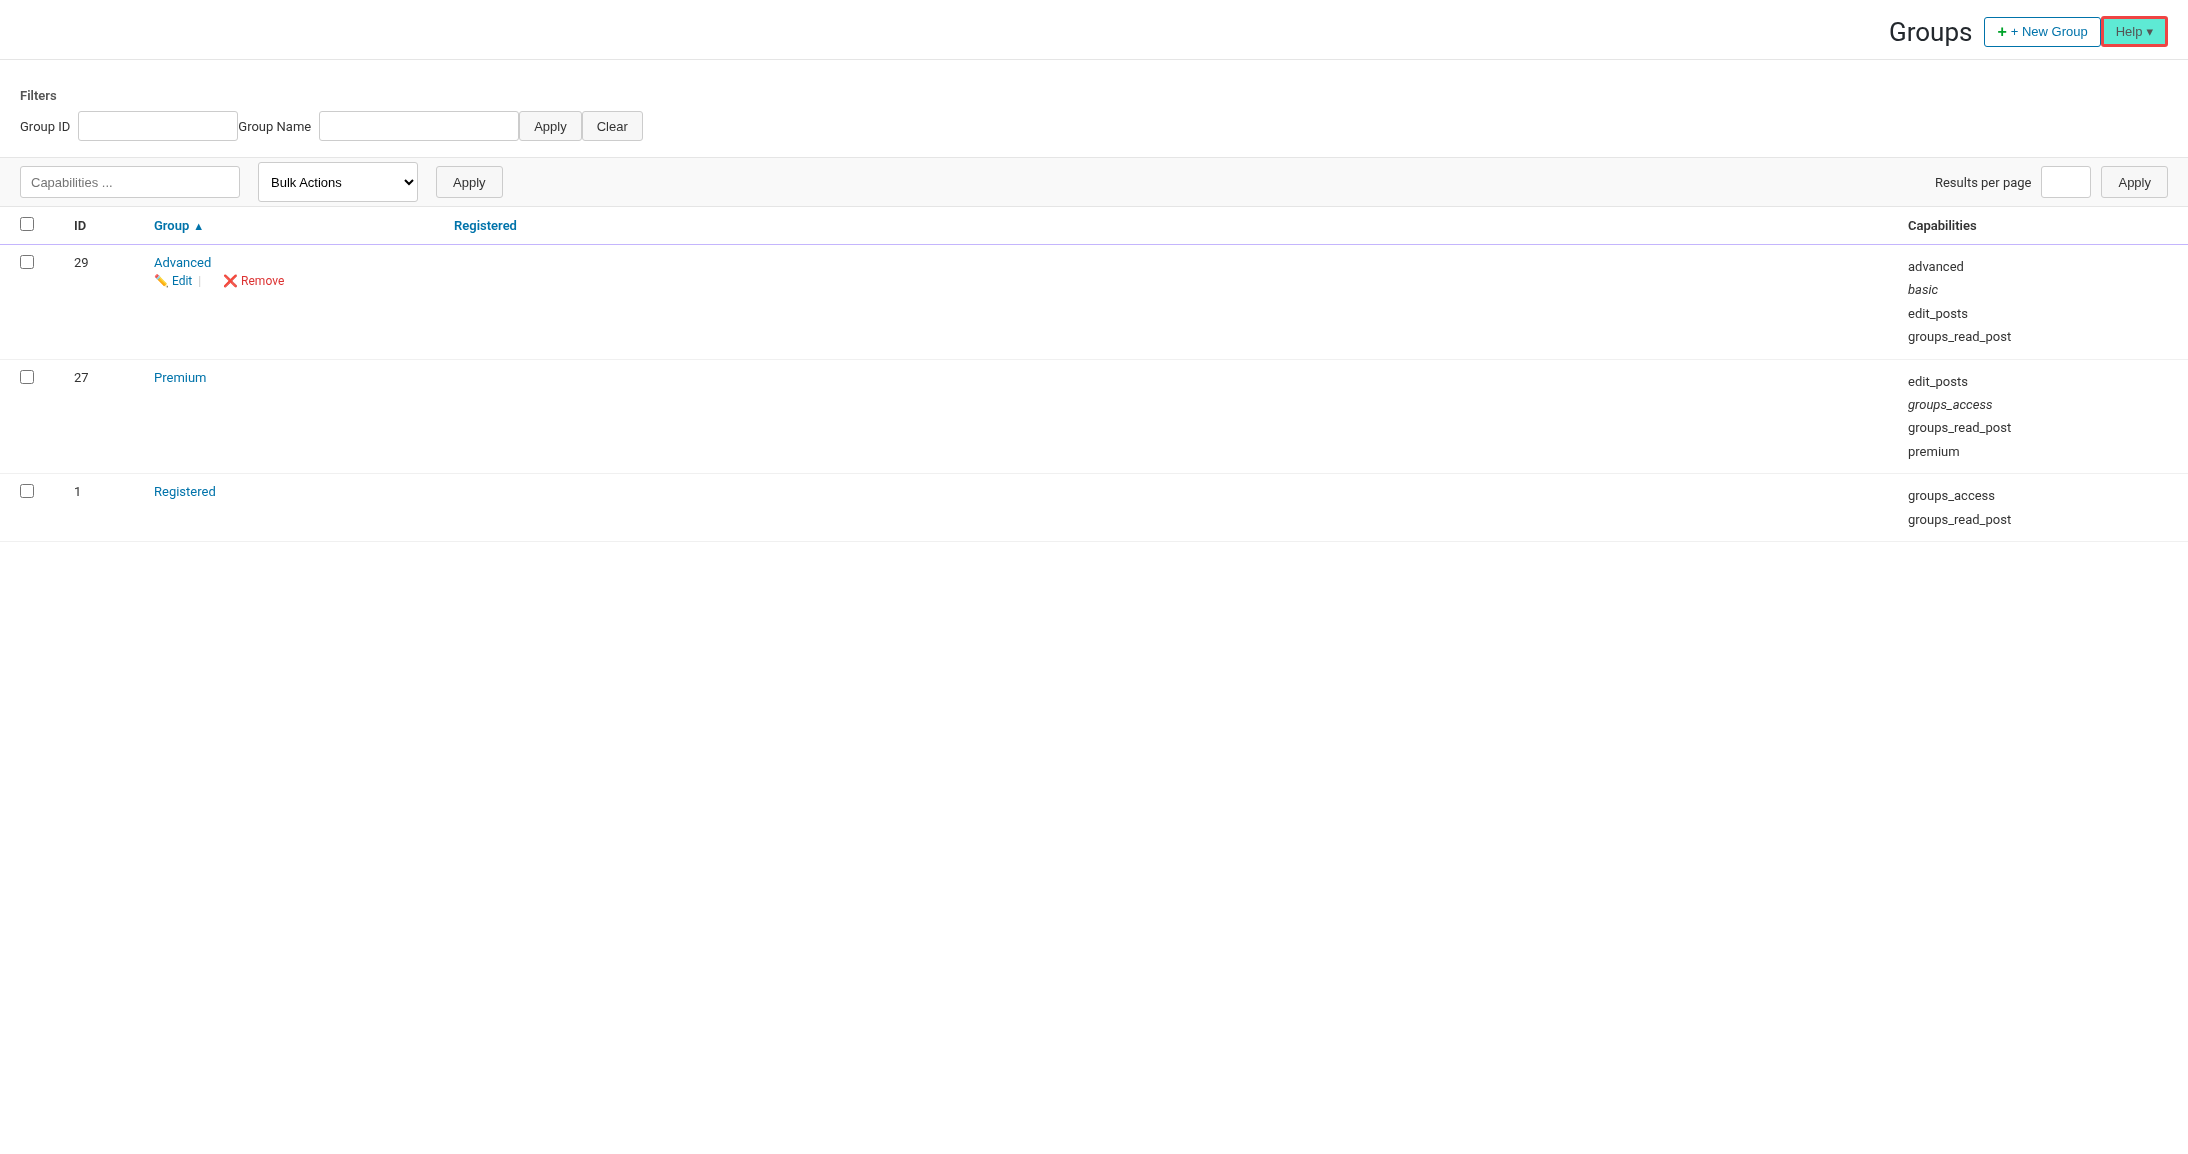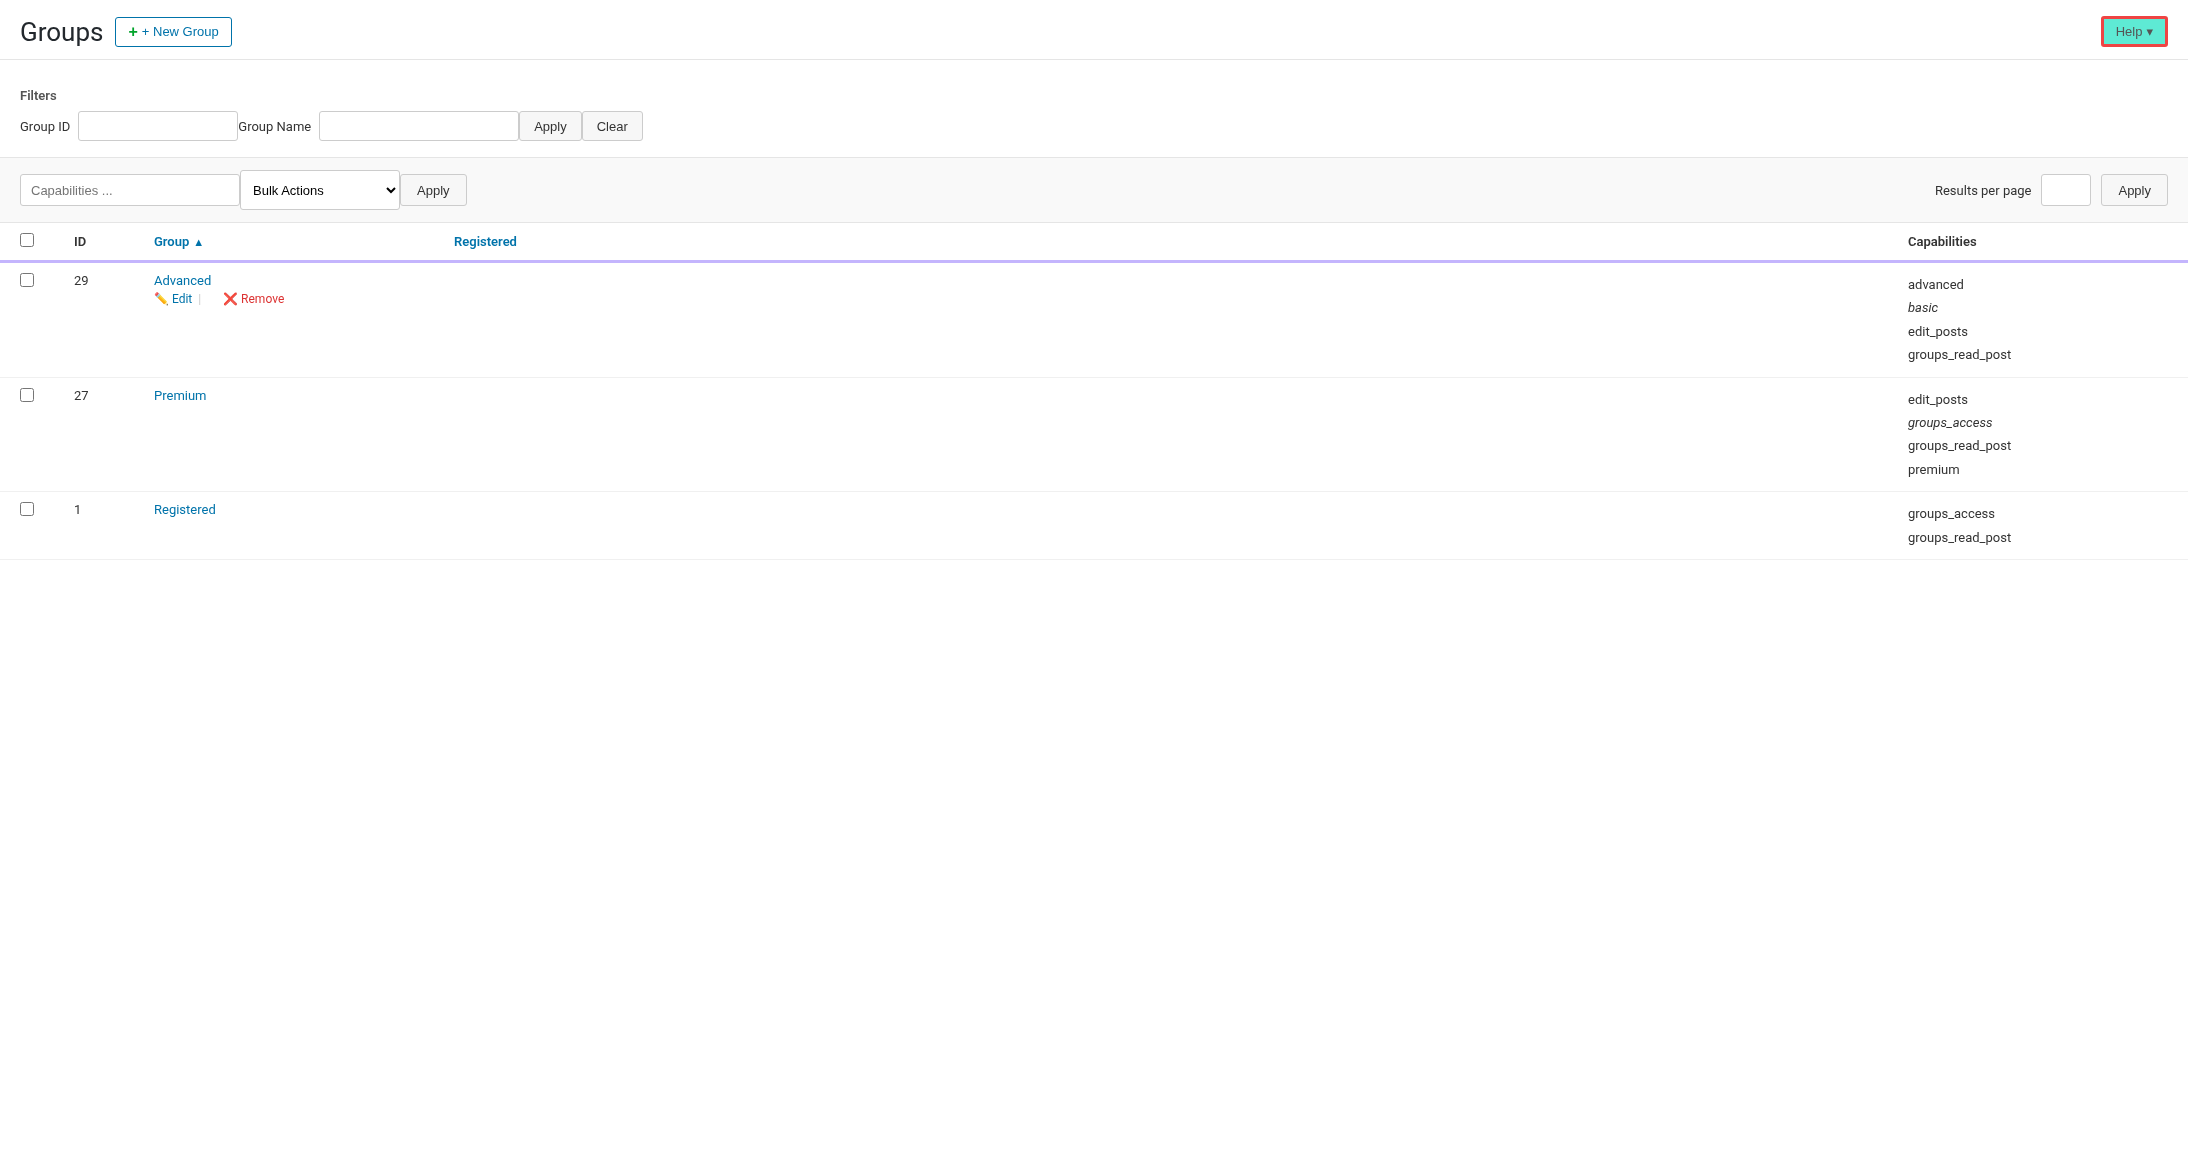--- a/index.html
+++ b/index.html
@@ -11,21 +11,21 @@
     }
     .page-wrapper {
       background: #fff;
       min-height: 100vh;
       padding: 0;
     }
     
     .page-header {
       display: flex;
       align-items: center;
-      justify-content: space-between;
+      justify-content: flex-end;
       padding: 16px 20px 12px 20px;
       background: #fff;
     }
     .page-header-left {
       display: flex;
       align-items: center;
       gap: 12px;
     }
     .page-title {
       font-size: 26px;
@@ -102,24 +102,24 @@
       border-radius: 3px;
       font-size: 13px;
       cursor: pointer;
       height: 30px;
     }
     
     .toolbar {
       background: #f9f9f9;
       border-top: 1px solid #e5e5e5;
       border-bottom: 1px solid #e5e5e5;
-      padding: 12px 20px;
-      display: flex;
-      align-items: center;
-      gap: 0;
+      padding: 4px 20px;
+      display: flex;
+      align-items: center;
+      gap: 18px;
     }
     .capabilities-input {
       border: 1px solid #ccc;
       border-radius: 3px;
       padding: 5px 10px;
       font-size: 13px;
       height: 32px;
       width: 220px;
       color: #999;
       outline: none;
@@ -174,21 +174,21 @@
       cursor: pointer;
       height: 32px;
     }
     
     .groups-table {
       width: 100%;
       border-collapse: collapse;
       background: #fff;
     }
     .groups-table thead tr {
-      border-bottom: 3px solid #c4b5fd;
+      border-bottom: 1px solid #c4b5fd;
     }
     .groups-table th {
       padding: 10px 20px;
       text-align: left;
       font-size: 13px;
       font-weight: 600;
       color: #333;
     }
     .groups-table th.sortable a {
       color: #0073aa;

